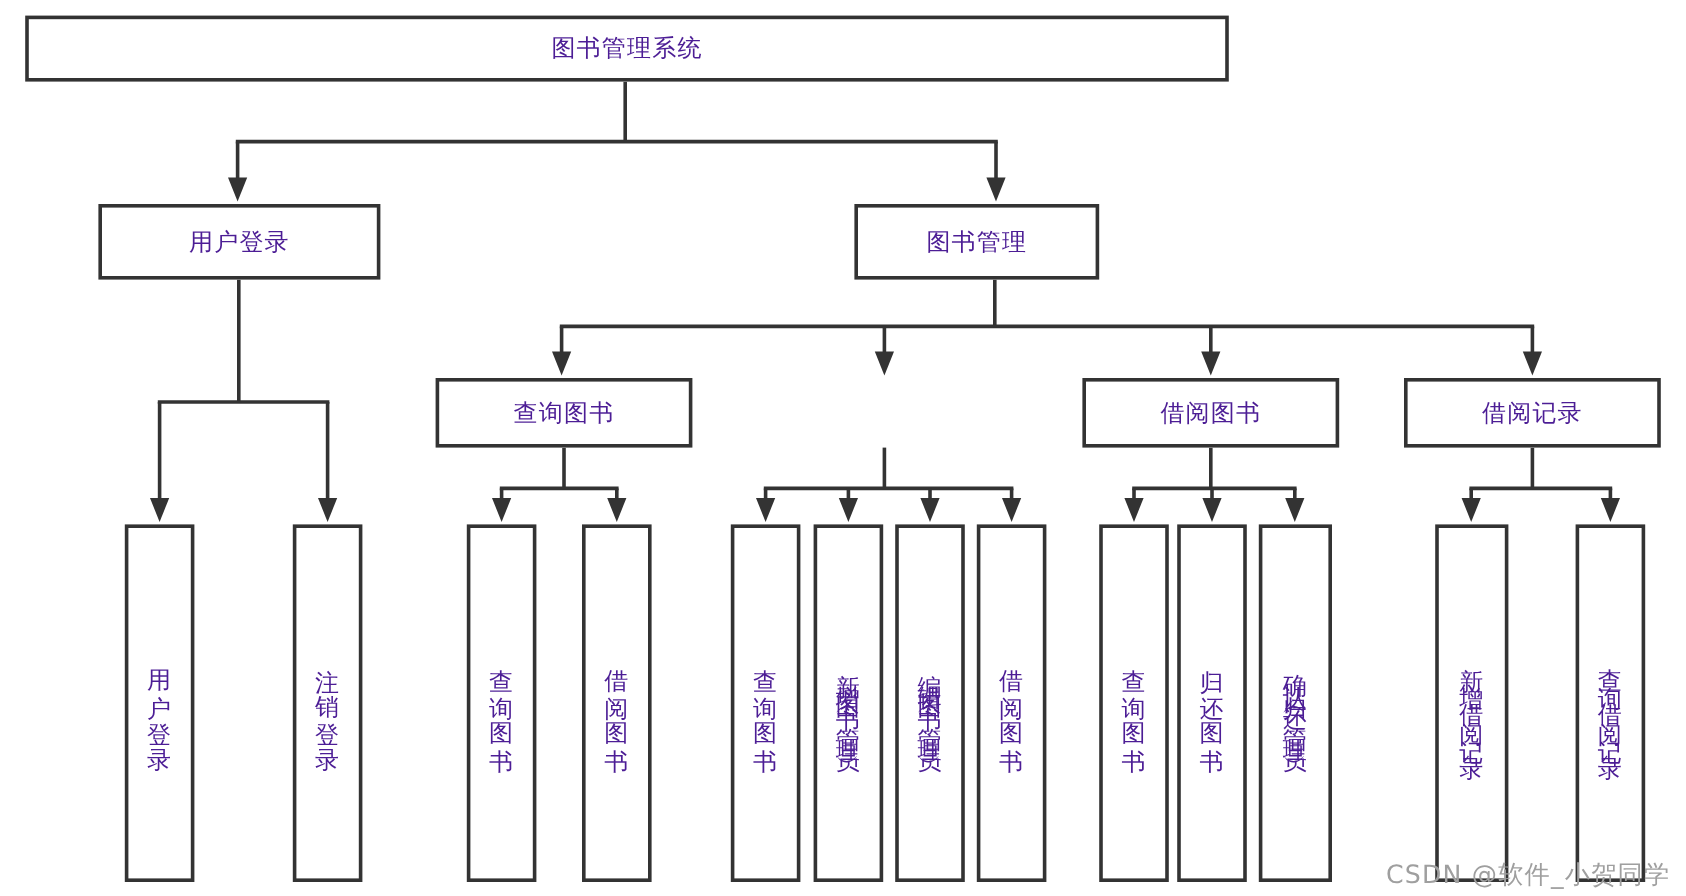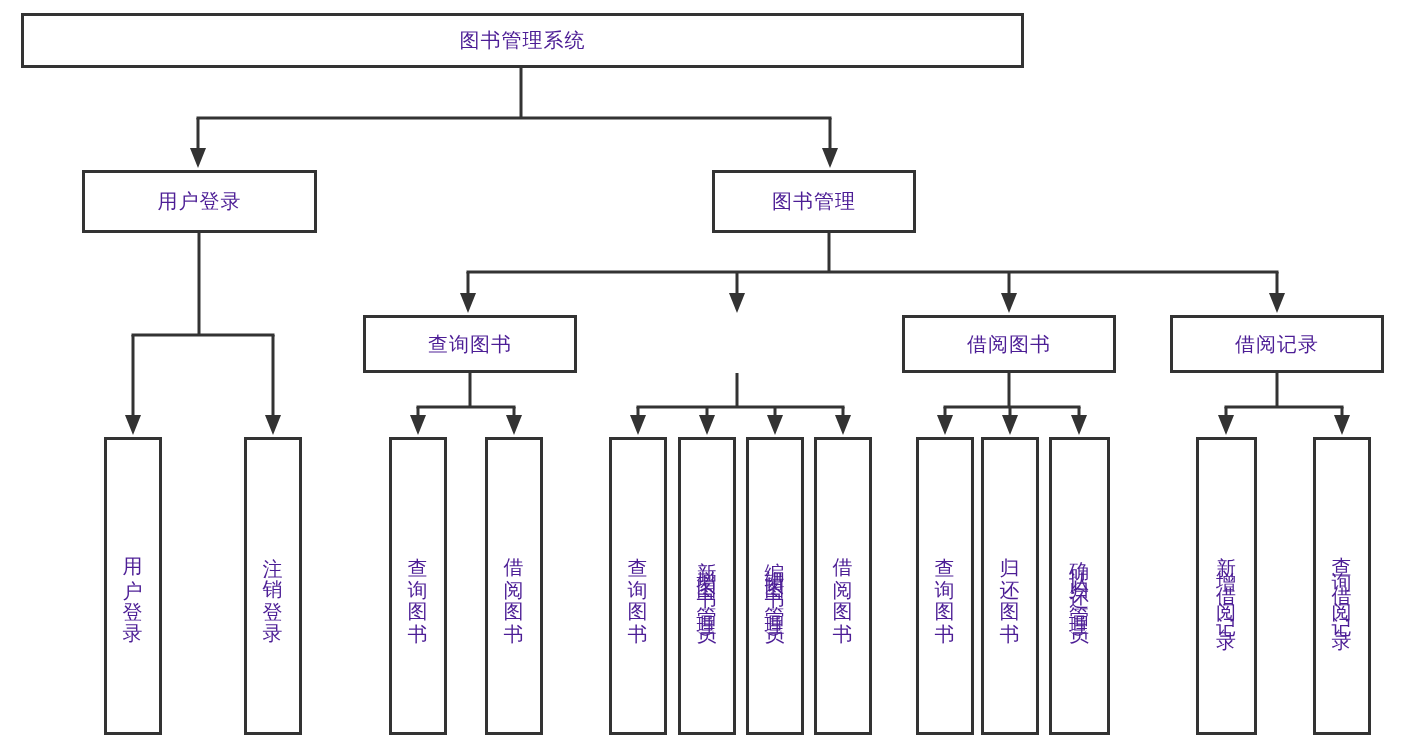--- a/index.html
+++ b/index.html
@@ -150,14 +150,15 @@
   <div class="box v ls9" style="left:746px;top:437px;width:58px;height:298px">编辑图书（管理员）</div>
   <div class="box v ls4" style="left:814px;top:437px;width:58px;height:298px">借阅图书</div>
 
   <div class="box v ls4" style="left:916px;top:437px;width:58px;height:298px">查询图书</div>
   <div class="box v ls4" style="left:981px;top:437px;width:58px;height:298px">归还图书</div>
   <div class="box v ls9" style="left:1049px;top:437px;width:61px;height:298px">确认归还（管理员）</div>
 
   <div class="box v ls6" style="left:1196px;top:437px;width:61px;height:298px">新增借阅记录</div>
   <div class="box v ls6" style="left:1313px;top:437px;width:58px;height:298px">查询借阅记录</div>
 
+  <div id="watermark">CSDN @软件_小贺同学</div>
 
 </div>
 
 </body></html>

